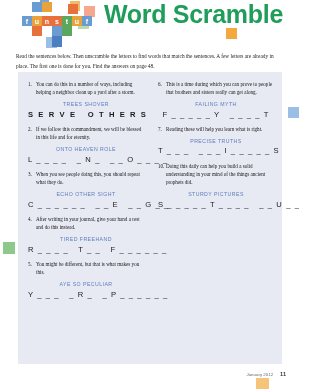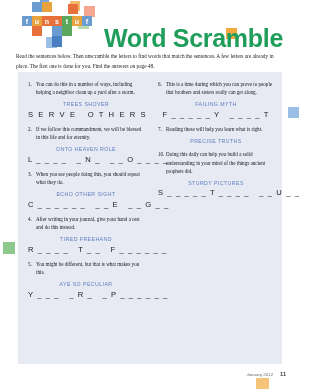--- a/index.html
+++ b/index.html
@@ -10,21 +10,21 @@
   
   .header{position:relative;height:50px;}
   .logo{position:absolute;left:22px;top:2px;width:86px;height:46px;}
   .tile{position:absolute;box-sizing:border-box;}
   .ltile{
     display:flex;align-items:center;justify-content:center;
     font-family:"Liberation Sans",sans-serif;font-weight:bold;
     color:#ffffff;font-size:7px;line-height:1;
   }
   .title{
-    position:absolute;left:104px;top:24px;
+    position:absolute;left:104px;top:0;
     font-family:"Liberation Sans",sans-serif;
     font-size:25px;font-weight:bold;color:#1f9d5a;letter-spacing:-0.3px;
   }
   .deco{position:absolute;}
   
   .intro{
     position:absolute;left:16px;top:52px;width:270px;
     font-size:5.3px;line-height:1.85;color:#1f1f1f;text-align:left;
   }
   
@@ -44,21 +44,21 @@
   .scram{
     text-align:center;font-family:"Liberation Sans",sans-serif;
     font-size:5.2px;letter-spacing:0.45px;color:#5d7fbf;
     margin-top:4.5px;
   }
   .ans{
     text-align:center;font-family:"Liberation Sans",sans-serif;
     font-size:7.6px;letter-spacing:1.1px;color:#1a1a1a;
     margin-top:2.5px;white-space:pre;font-weight:normal;
   }
-  .ans.filled{font-weight:normal;letter-spacing:1.6px;}
+  .ans.filled{font-weight:bold;letter-spacing:1.6px;}
   
   .footer{
     position:absolute;right:14px;bottom:12px;
     font-family:"Liberation Sans",sans-serif;font-size:4.4px;
     color:#6a6a6a;display:flex;align-items:baseline;gap:7px;
   }
   .pageno{font-weight:bold;font-size:5.6px;color:#3a3a3a;}
 </style>
 </head>
 <body>
@@ -177,20 +177,21 @@
       <div class="scram">FAILING MYTH</div>
       <div class="ans">F _ _ _ _ _ Y   _ _ _ _ T</div>
     </div>
 
     <div class="item">
       <div class="qline">
         <span class="num">7.</span>
         <span class="qtext">Reading these will help you learn what is right.</span>
       </div>
       <div class="scram">PRECISE TRUTHS</div>
+      <div class="ans">T _ _ _   _ _ _ I _ _ _ _ _ S</div>
     </div>
 
 
 
     <div class="item">
       <div class="qline">
         <span class="num">10.</span>
         <span class="qtext">Doing this daily can help you build a solid understanding in your mind of the things ancient prophets did.</span>
       </div>
       <div class="scram">STURDY PICTURES</div>

